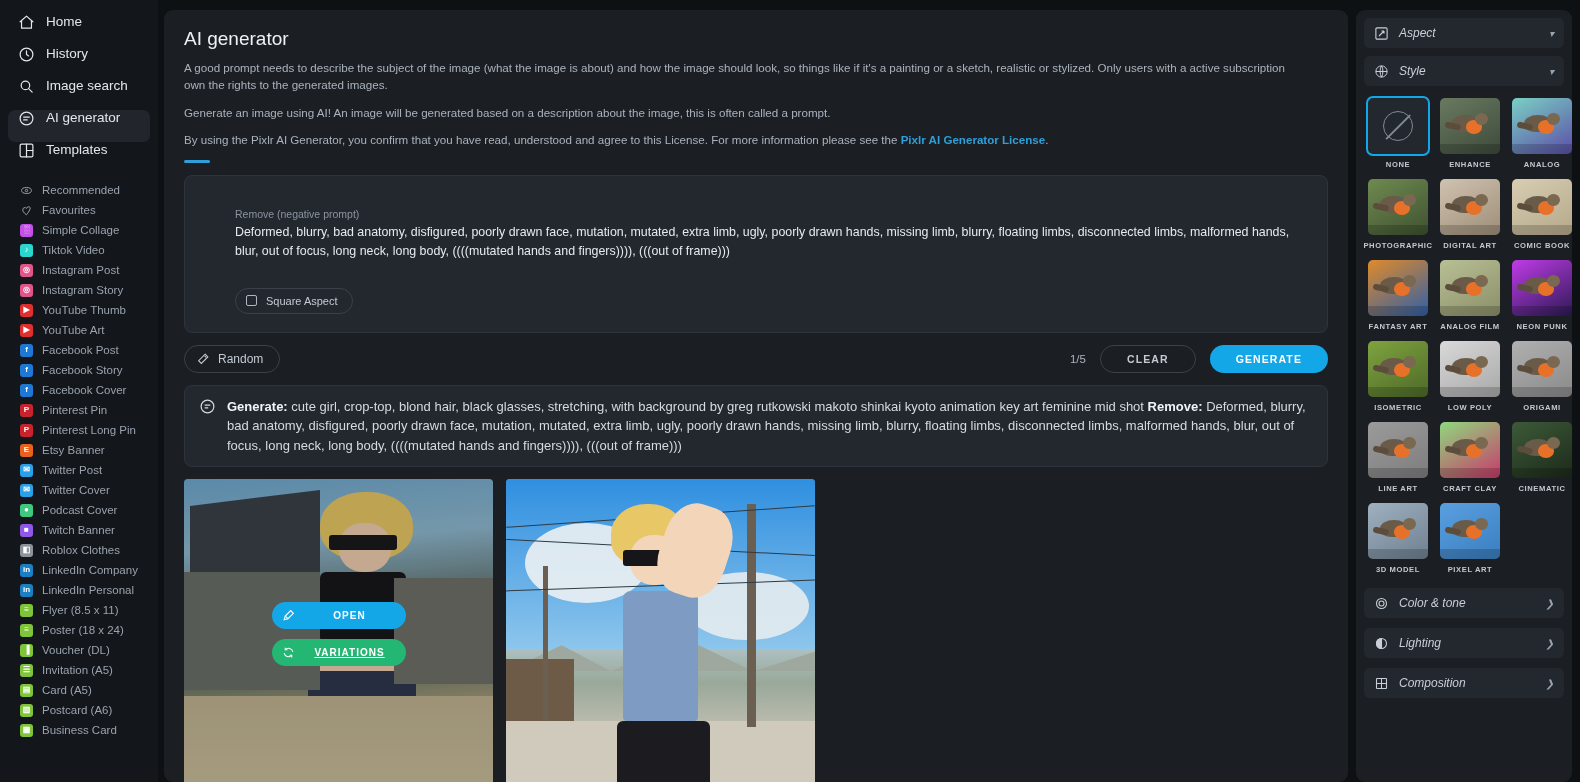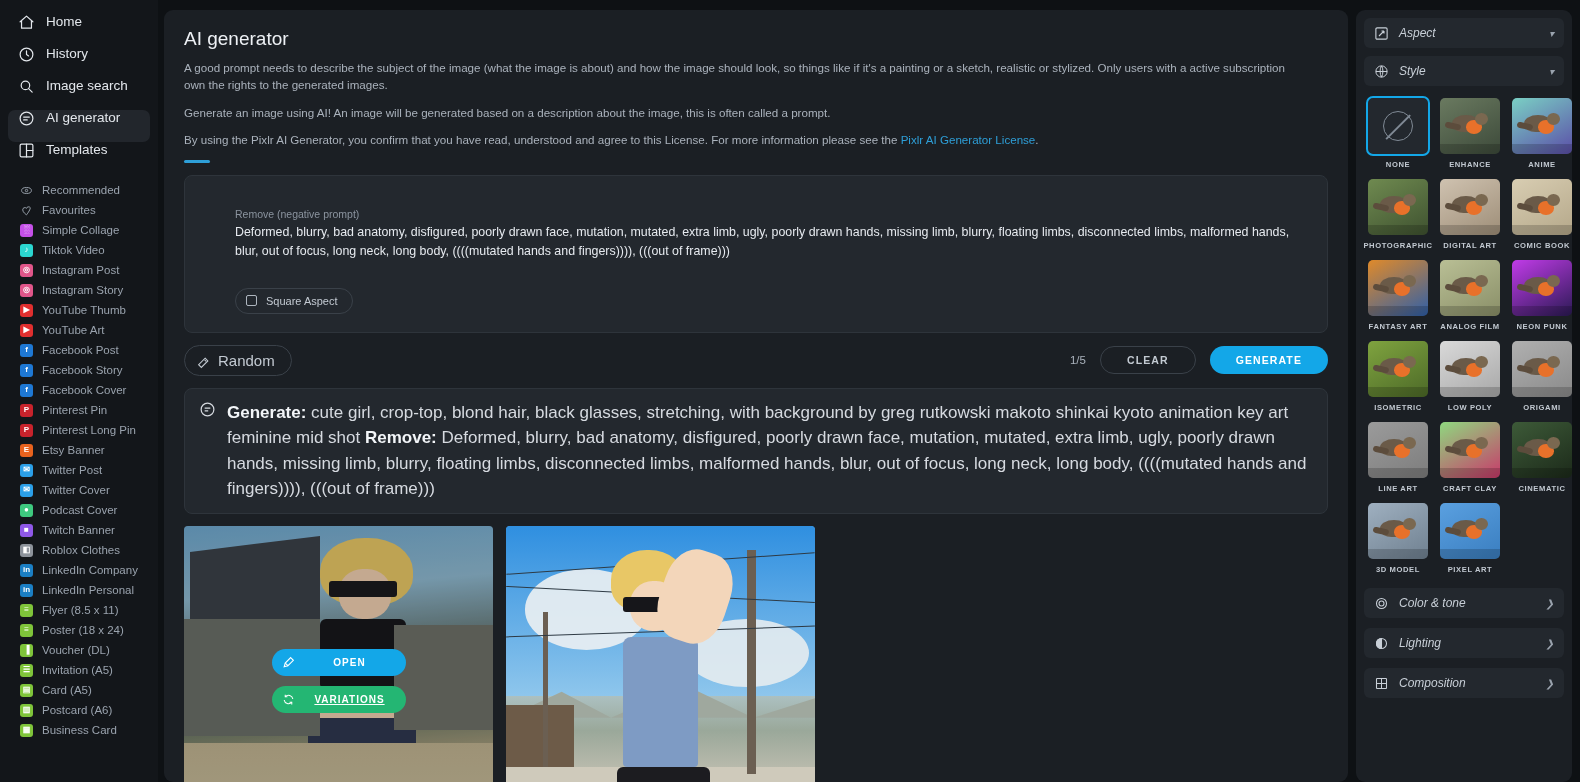--- a/index.html
+++ b/index.html
@@ -47,21 +47,21 @@
   .main {
     flex: 1; height: 782px; padding: 10px 8px 0 6px;
     overflow: hidden;
   }
   .main-card {
     background: #1b1f24; border-radius: 9px;
     height: 772px; padding: 18px 20px 0 20px; overflow: hidden;
   }
   .page-title { font-size: 19px; color: #eef1f5; font-weight: 400; margin-bottom: 10px; }
   .desc { font-size: 11.6px; color: #aab2bc; line-height: 1.45; margin-bottom: 11px; max-width: 1105px; }
-  .link { color: #2e9fd8; text-decoration: none; font-weight: normal; }
+  .link { color: #2e9fd8; text-decoration: none; font-weight: bold; }
   .blue-rule { width: 26px; height: 3px; background: #2e9fd8; border-radius: 2px; margin: 4px 0 12px 0; }
 
   
   .prompt-panel {
     background: #23282e; border: 1px solid #2e343b; border-radius: 8px;
     padding: 12px 14px 0 14px;
   }
   .prompt-row { display: flex; gap: 12px; }
   .prompt-icon {
     width: 24px; height: 24px; flex: 0 0 24px; border-radius: 6px;
@@ -81,23 +81,23 @@
     background: transparent; cursor: pointer;
   }
   .chip .bx { width: 11px; height: 11px; border: 1.4px solid #aeb6bf; border-radius: 2px; display: block; }
 
   
   .action-row {
     display: flex; align-items: center; justify-content: space-between;
     padding: 12px 0 12px 0;
   }
   .btn-random {
-    display: inline-flex; align-items: flex-end; gap: 8px;
+    display: inline-flex; align-items: center; gap: 8px;
     border: 1px solid #3a4149; border-radius: 16px;
-    padding: 6px 16px 6px 12px; font-size: 15px; color: #c3cad2;
+    padding: 6px 16px 6px 12px; font-size: 12px; color: #c3cad2;
     background: transparent; cursor: pointer;
   }
   .right-actions { display: flex; align-items: center; gap: 14px; }
   .count { font-size: 11.5px; color: #aab2bc; }
   .btn-clear {
     border: 1px solid #3a4149; border-radius: 16px; background: transparent;
     padding: 7px 26px; font-size: 10.5px; letter-spacing: 1.1px;
     color: #c3cad2; font-weight: bold; cursor: pointer;
   }
   .btn-generate {
@@ -105,21 +105,21 @@
     padding: 8px 26px; font-size: 10.5px; letter-spacing: 1.1px;
     color: #fff; font-weight: bold; cursor: pointer;
   }
 
   
   .summary {
     background: #23282e; border: 1px solid #2e343b; border-radius: 8px;
     padding: 11px 14px; display: flex; gap: 11px; margin-bottom: 12px;
   }
   .summary-ic { width: 17px; height: 17px; flex: 0 0 17px; margin-top: 1px; }
-  .summary-text { font-size: 17px; color: #d6dae0; line-height: 1.5; }
+  .summary-text { font-size: 13px; color: #d6dae0; line-height: 1.5; }
   .summary-text b { color: #f2f5f8; }
 
   
   .results { display: flex; gap: 13px; }
   .result-card { width: 309px; height: 310px; border-radius: 4px; position: relative; overflow: hidden; cursor: pointer; }
   .overlay-btns {
     position: absolute; left: 50%; top: 50%; transform: translate(-50%,-50%);
     display: flex; flex-direction: column; gap: 10px; width: 134px;
   }
   .ov-btn {
@@ -510,21 +510,21 @@
           </div>
           <div class="style-cell">
             <div class="style-thumb">
               <div style="position:absolute;inset:0;background:linear-gradient(150deg,#7ad0c4,#5b4ea8);"></div>
               <div style="position:absolute;left:20%;top:30%;width:46%;height:30%;background:#6a5a48;border-radius:52% 52% 44% 44%;"></div>
               <div style="position:absolute;left:44%;top:40%;width:26%;height:24%;background:#e8712a;border-radius:50%;"></div>
               <div style="position:absolute;left:58%;top:26%;width:22%;height:22%;background:#7a6850;border-radius:50%;"></div>
               <div style="position:absolute;left:8%;top:44%;width:26%;height:10%;background:#5c4c3c;border-radius:3px;transform:rotate(12deg);"></div>
               <div style="position:absolute;left:0;bottom:0;width:100%;height:18%;background:rgba(0,0,0,.18);"></div>
             </div>
-            <div class="lab">ANIME</div>
+            <div class="lab">ANALOG</div>
           </div>
           <div class="style-cell">
             <div class="style-thumb">
               <div style="position:absolute;inset:0;background:linear-gradient(150deg,#6f8a50,#3f5230);"></div>
               <div style="position:absolute;left:20%;top:30%;width:46%;height:30%;background:#6a5a48;border-radius:52% 52% 44% 44%;"></div>
               <div style="position:absolute;left:44%;top:40%;width:26%;height:24%;background:#e8712a;border-radius:50%;"></div>
               <div style="position:absolute;left:58%;top:26%;width:22%;height:22%;background:#7a6850;border-radius:50%;"></div>
               <div style="position:absolute;left:8%;top:44%;width:26%;height:10%;background:#5c4c3c;border-radius:3px;transform:rotate(12deg);"></div>
               <div style="position:absolute;left:0;bottom:0;width:100%;height:18%;background:rgba(0,0,0,.18);"></div>
             </div>

